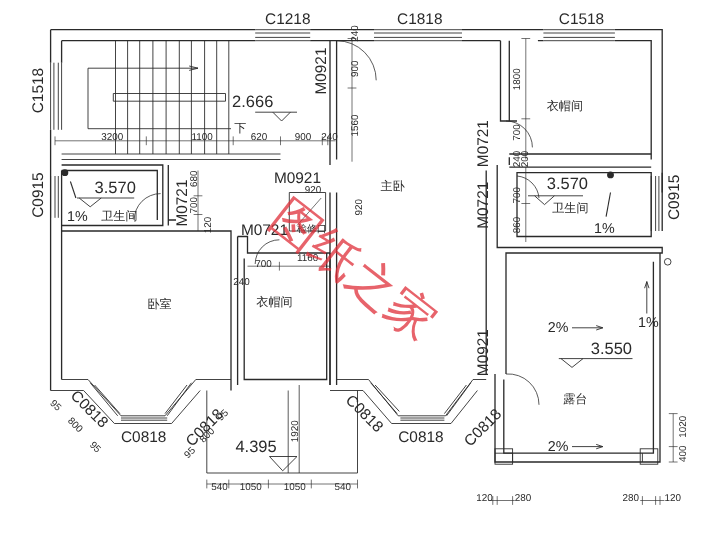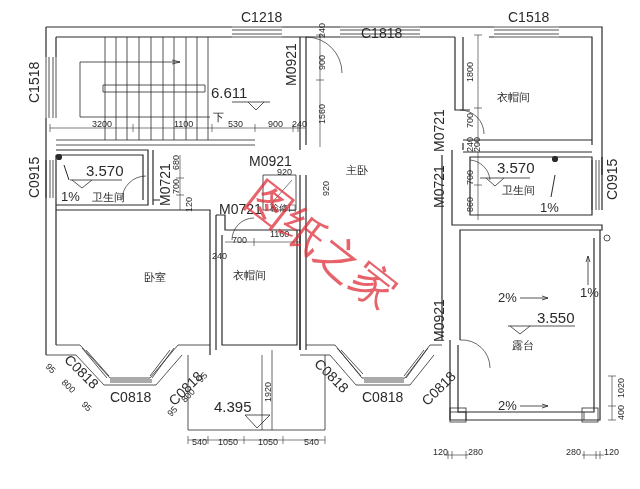--- a/index.html
+++ b/index.html
@@ -125,66 +125,66 @@
 
     <path d="M64 165 L69 180" stroke-width="1"></path>
     <path d="M555 175 L551 197" stroke-width="1"></path>
     <path d="M520 298 H548 M542 296 L548 298 L542 300" stroke-width="0.8"></path>
     <path d="M520 406 H548 M542 404 L548 406 L542 408" stroke-width="0.8"></path>
     <path d="M588 285 V256 M586 262 L588 256 L590 262" stroke-width="0.8"></path>
   </g>
 </svg>
 
 <span class="lbl win" style="left:241px;top:10px">C1218</span>
-<span class="lbl win" style="left:361px;top:26px">C1818</span>
+<span class="lbl win" style="left:361px;top:10px">C1818</span>
 <span class="lbl win" style="left:508px;top:10px">C1518</span>
 <span class="lbl win rot-90" style="left:27px;top:103px">C1518</span>
 <span class="lbl win rot-90" style="left:27px;top:198px">C0915</span>
 <span class="lbl win rot-90" style="left:605px;top:200px">C0915</span>
 <span class="lbl win rot-45" style="left:72px;top:352px">C0818</span>
 <span class="lbl win" style="left:110px;top:390px">C0818</span>
 <span class="lbl win rot-n45" style="left:166px;top:398px">C0818</span>
 <span class="lbl win rot-45" style="left:322px;top:356px">C0818</span>
 <span class="lbl win" style="left:362px;top:390px">C0818</span>
 <span class="lbl win rot-n45" style="left:419px;top:398px">C0818</span>
 
 <span class="lbl door rot-90" style="left:284px;top:86px">M0921</span>
 <span class="lbl door" style="left:249px;top:154px">M0921</span>
 <span class="lbl door rot-90" style="left:158px;top:206px">M0721</span>
 <span class="lbl door" style="left:219px;top:202px">M0721</span>
 <span class="lbl door rot-90" style="left:432px;top:152px">M0721</span>
 <span class="lbl door rot-90" style="left:432px;top:208px">M0721</span>
 <span class="lbl door rot-90" style="left:432px;top:342px">M0921</span>
 
 <span class="lbl room" style="left:346px;top:165px">主卧</span>
-<span class="lbl room" style="left:144px;top:272px">卧室</span>
+<span class="lbl room" style="left:134px;top:272px">卧室</span>
 <span class="lbl room" style="left:233px;top:270px">衣帽间</span>
 <span class="lbl room" style="left:497px;top:92px">衣帽间</span>
 <span class="lbl room" style="left:92px;top:192px">卫生间</span>
 <span class="lbl room" style="left:502px;top:185px">卫生间</span>
-<span class="lbl room" style="left:512px;top:340px">露台</span>
+<span class="lbl room" style="left:512px;top:358px">露台</span>
 <span class="lbl dim" style="left:270px;top:204px">检修口</span>
 
-<span class="lbl elev" style="left:211px;top:85px">6.611</span>
+<span class="lbl elev" style="left:211px;top:85px">2.666</span>
 <span class="lbl elev" style="left:86px;top:163px">3.570</span>
 <span class="lbl elev" style="left:497px;top:160px">3.570</span>
 <span class="lbl elev" style="left:537px;top:310px">3.550</span>
 <span class="lbl elev" style="left:214px;top:399px">4.395</span>
 
 <span class="lbl slope" style="left:61px;top:190px">1%</span>
 <span class="lbl slope" style="left:540px;top:201px">1%</span>
 <span class="lbl slope" style="left:498px;top:291px">2%</span>
 <span class="lbl slope" style="left:498px;top:399px">2%</span>
 <span class="lbl slope" style="left:580px;top:286px">1%</span>
 
 <span class="lbl room" style="left:213px;top:112px">下</span>
 
 <span class="lbl dim" style="left:92px;top:120px">3200</span>
 <span class="lbl dim" style="left:174px;top:120px">1100</span>
-<span class="lbl dim" style="left:228px;top:120px">530</span>
+<span class="lbl dim" style="left:228px;top:120px">620</span>
 <span class="lbl dim" style="left:268px;top:120px">900</span>
 <span class="lbl dim" style="left:292px;top:120px">240</span>
 
 <span class="lbl dim rot-90" style="left:318px;top:38px">240</span>
 <span class="lbl dim rot-90" style="left:318px;top:70px">900</span>
 <span class="lbl dim rot-90" style="left:318px;top:124px">1560</span>
 
 <span class="lbl dim rot-90" style="left:466px;top:82px">1800</span>
 <span class="lbl dim rot-90" style="left:466px;top:128px">700</span>
 <span class="lbl dim rot-90" style="left:466px;top:152px">240</span>

